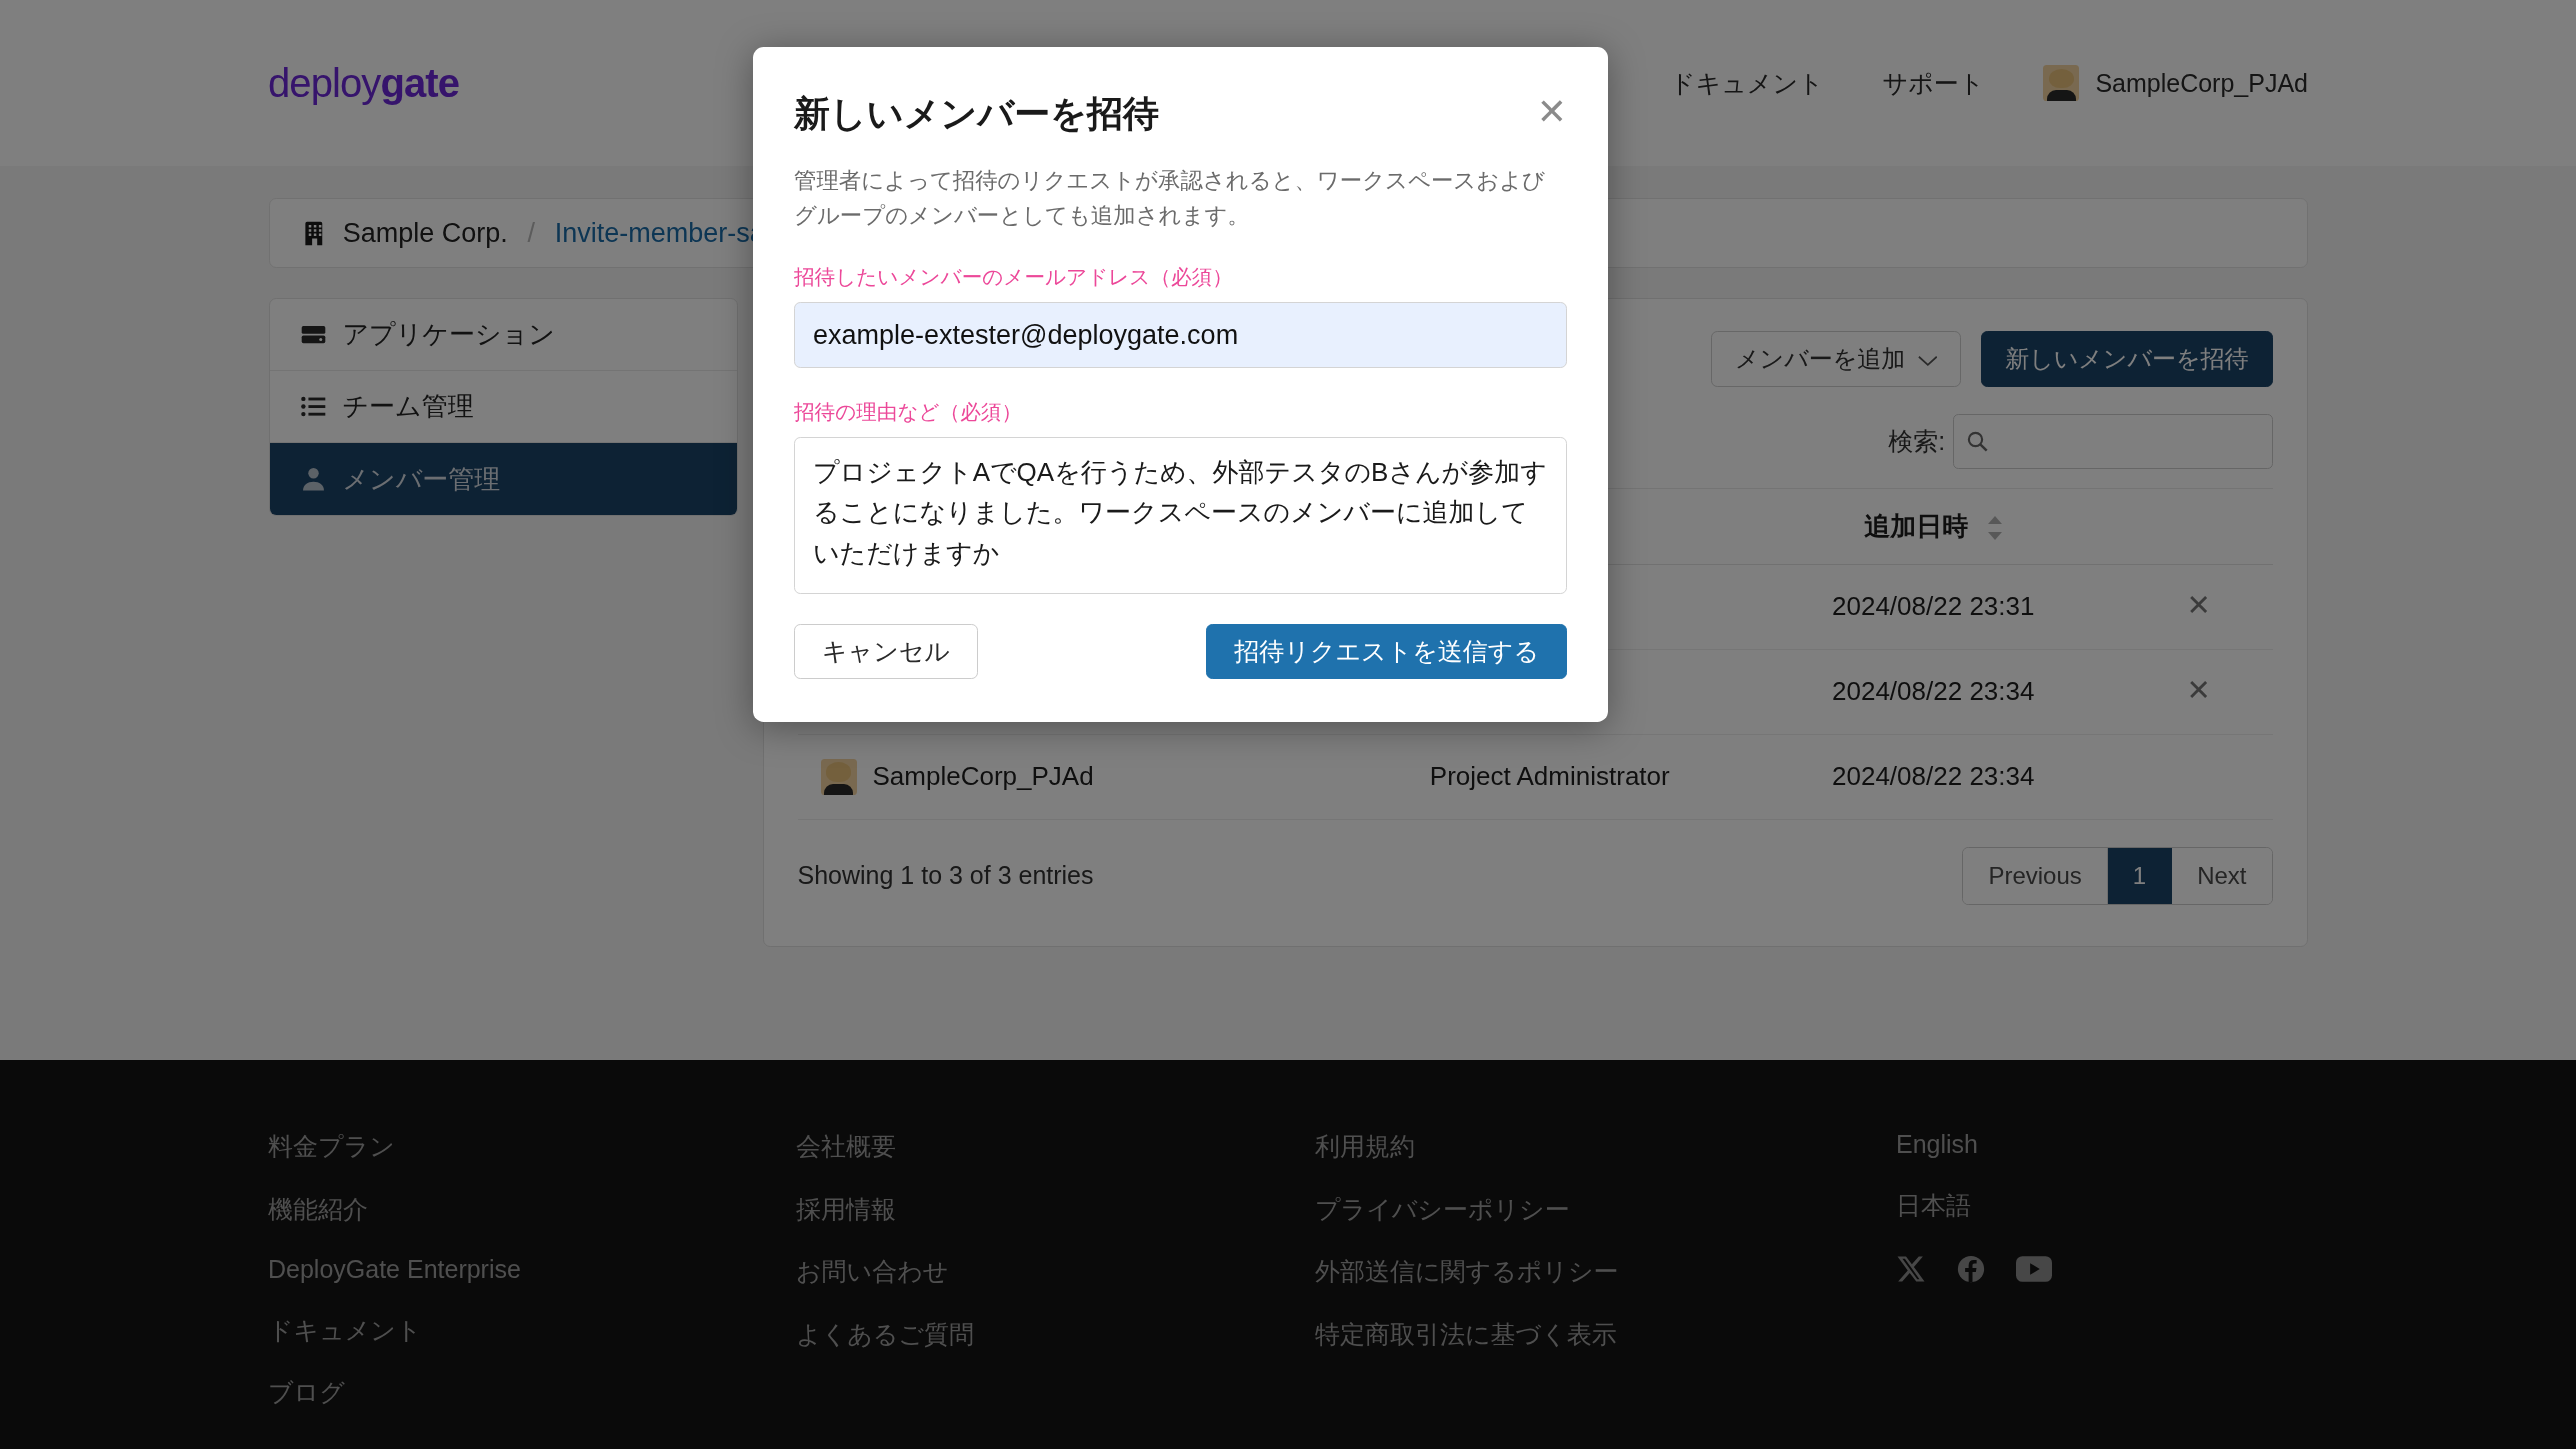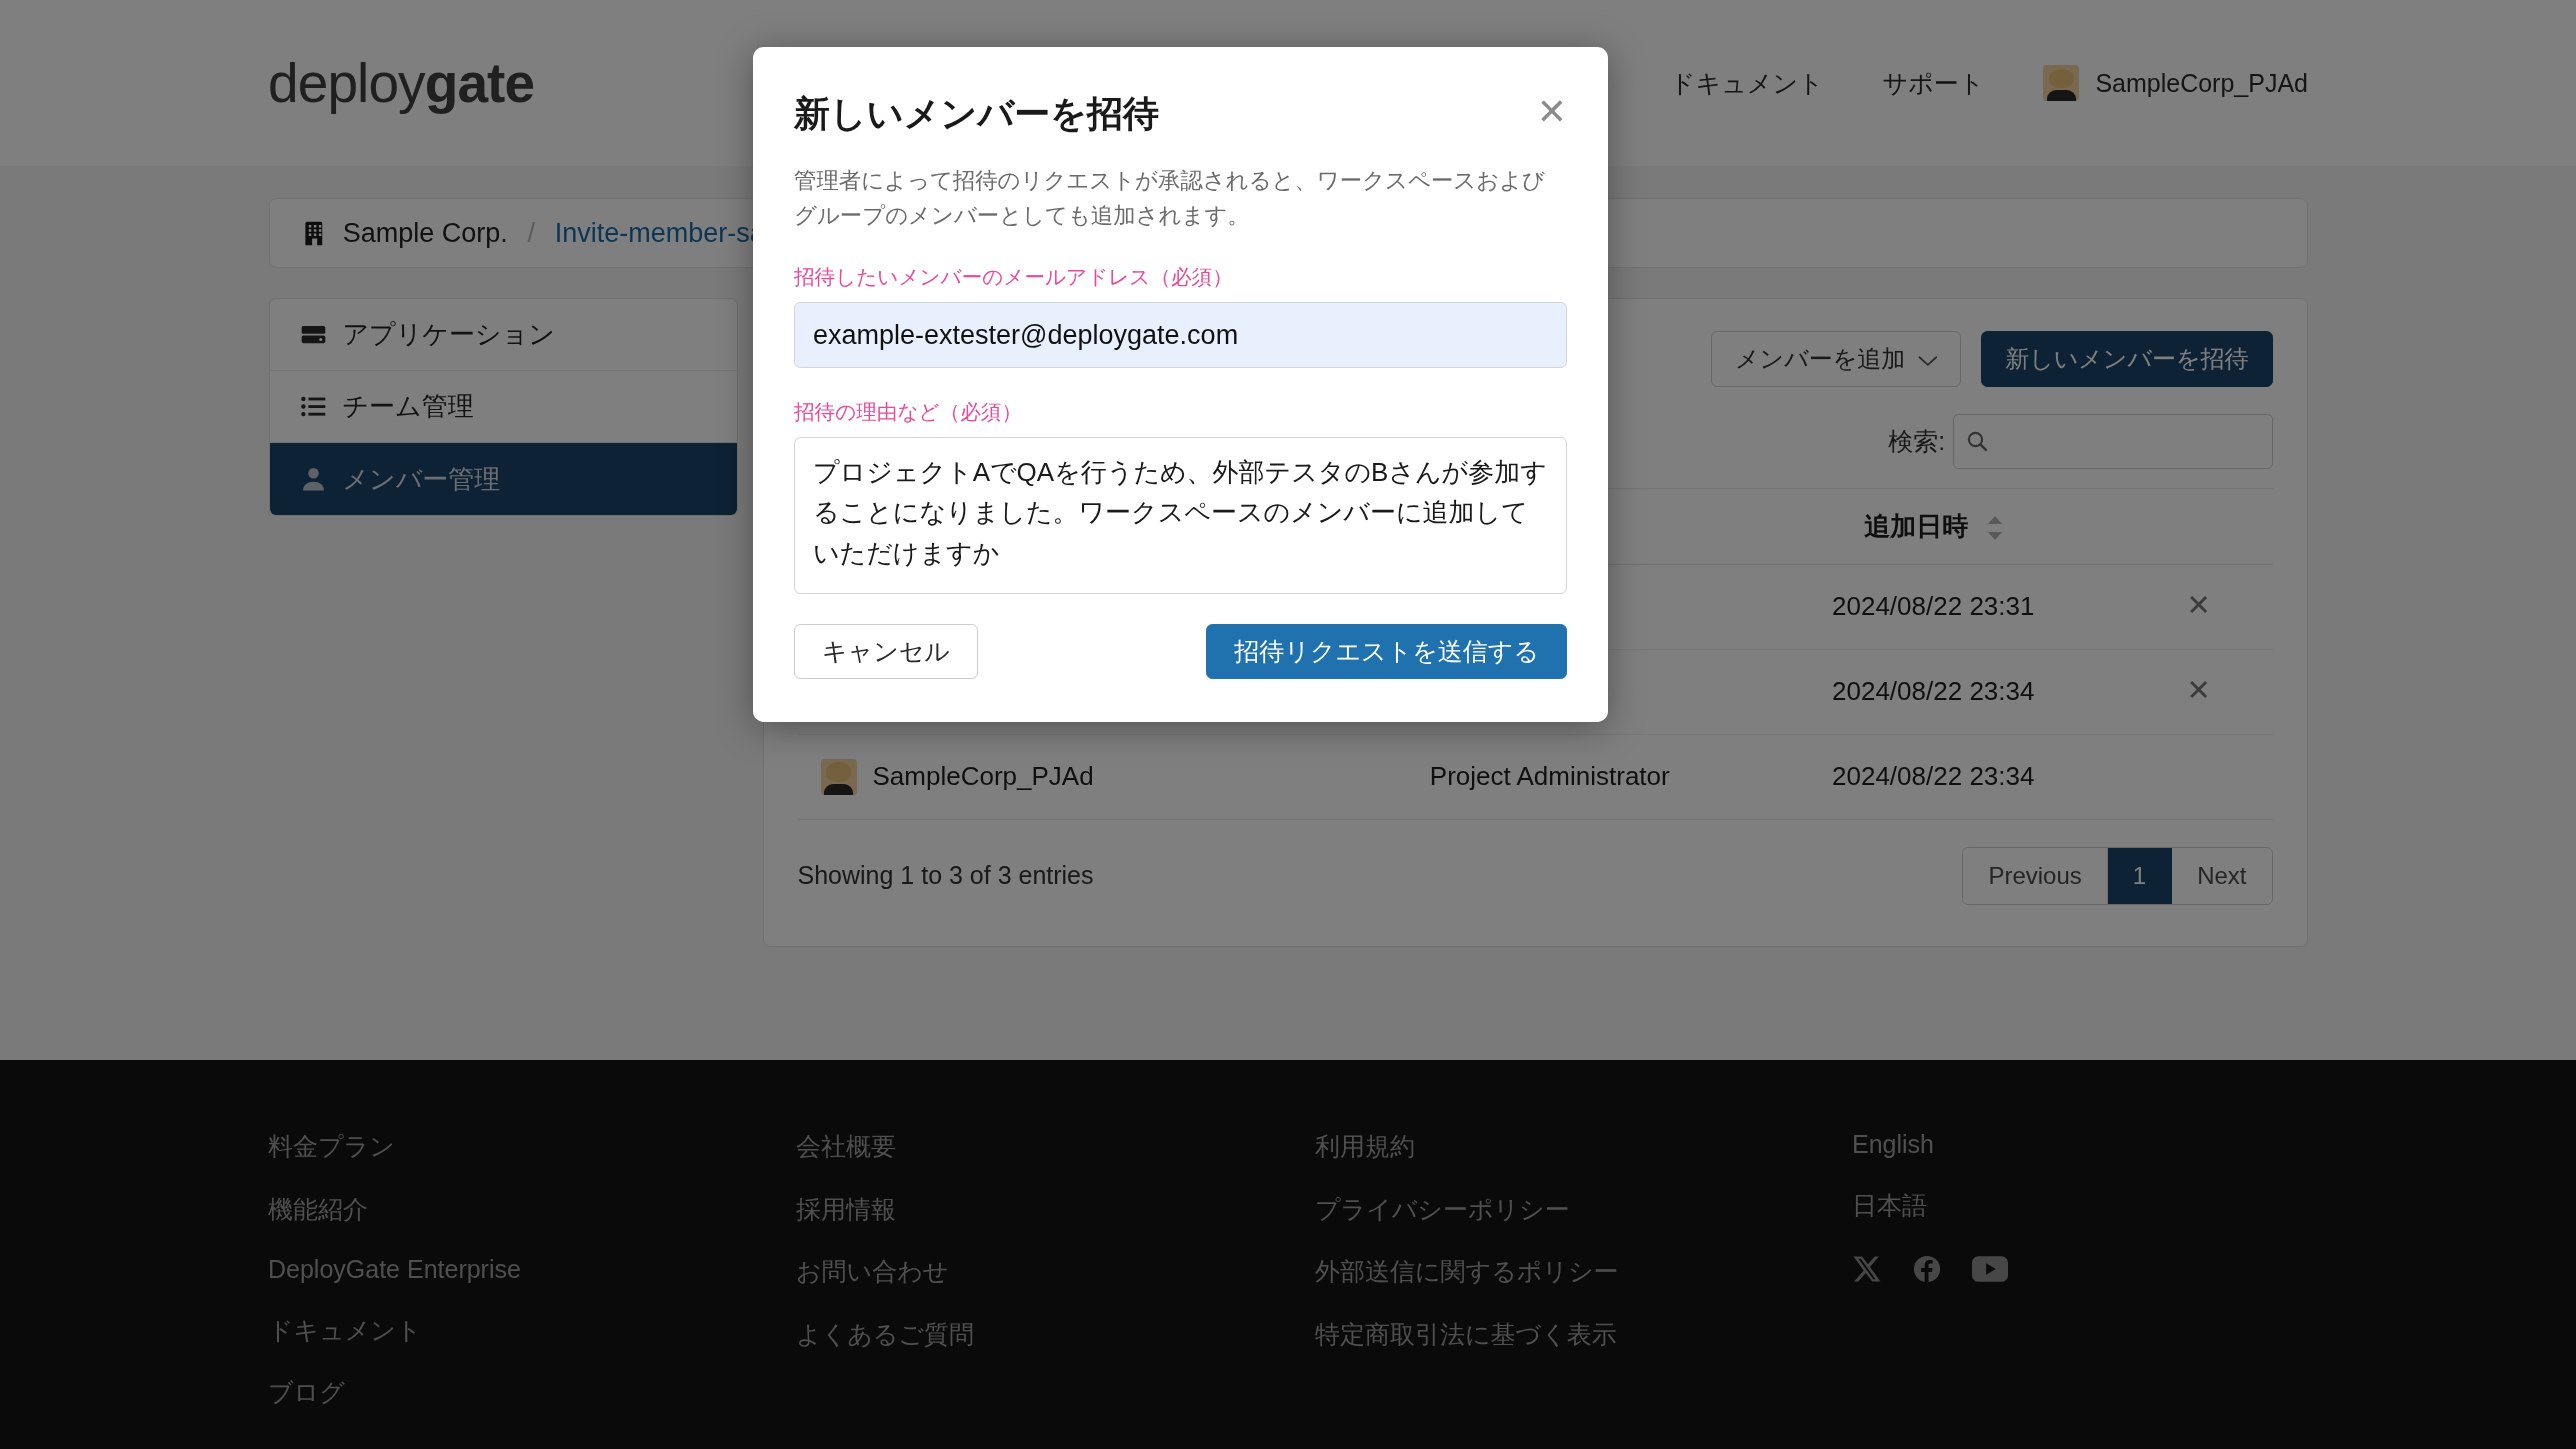--- a/index.html
+++ b/index.html
@@ -21,23 +21,23 @@
 
   
   .site-header {
     height: 166px;
     background: #ffffff;
     display: flex; align-items: center;
     padding: 0 268px;
     position: relative;
   }
   .logo {
-    font-size: 55px;
+    font-size: 40px;
     letter-spacing: -0.9px;
-    color: #404040;
+    color: #6d28d9;
     white-space: nowrap;
   }
   .logo .lt { font-weight: 300; }
   .logo .bd { font-weight: 700; }
 
   .topnav {
     margin-left: auto;
     display: flex; align-items: center;
     gap: 59px;
   }
@@ -243,21 +243,21 @@
   .site-footer {
     background: #141414;
     padding: 70px 268px 36px 268px;
     min-height: 385px;
   }
   .foot-cols { display: flex; }
   .foot-col { }
   .foot-col.c1 { width: 528px; }
   .foot-col.c2 { width: 519px; }
   .foot-col.c3 { width: 537px; }
-  .foot-col.c4 { width: 358px; }
+  .foot-col.c4 { width: 358px; margin-left: 44px; }
   .foot-cols a {
     display: block;
     color: #9e9e9e; text-decoration: none;
     font-size: 25px;
     margin-bottom: 29.5px;
     white-space: nowrap;
   }
   .social { display: flex; gap: 30px; margin-top: 32px; }
   .social span { display: inline-flex; }
 

